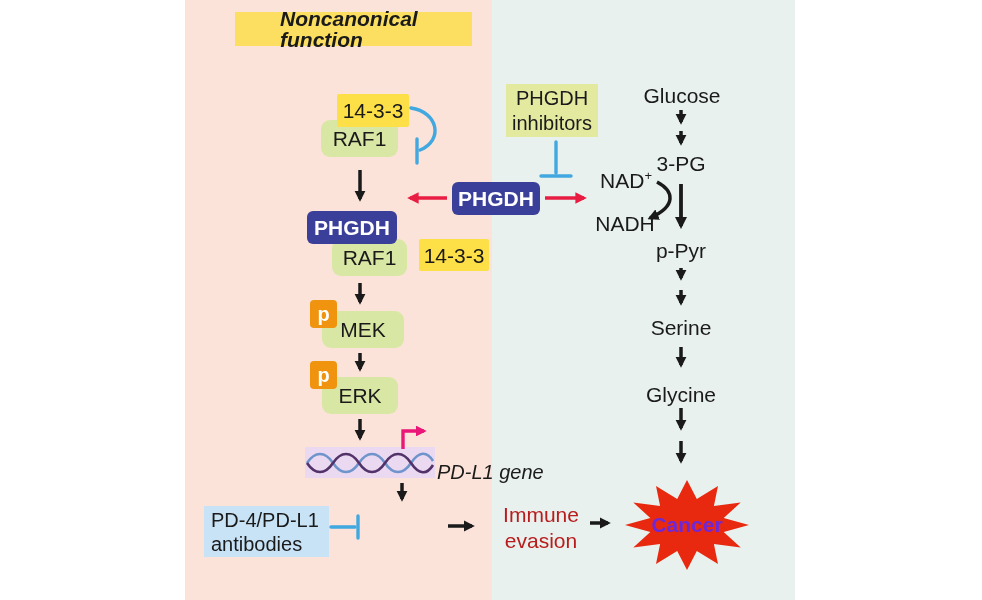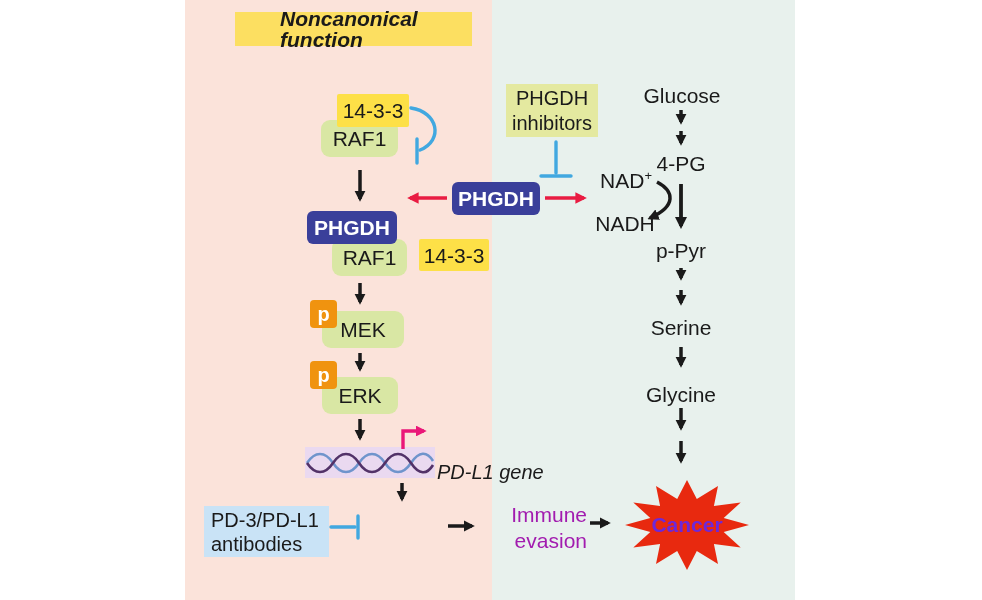--- a/index.html
+++ b/index.html
@@ -18,21 +18,21 @@
   .pinkbox{background:#fde047;border-radius:2px;}
   .greenbox{background:#d9e7a4;border-radius:9px;}
   .bluebox{background:#3a3f9a;color:#ffffff;font-weight:bold;border-radius:6px;}
   .orangebox{background:#f0930f;color:#ffffff;font-weight:bold;border-radius:4px;font-size:20px;}
   .inhibitorbox{background:#e4e9a0;font-size:20px;line-height:25px;white-space:pre-line;text-align:center;}
   .antibodybox{background:#c9e3f6;font-size:20px;line-height:24px;white-space:pre-line;
                justify-content:flex-start;padding-left:7px;text-align:left;}
   .pdl1box{background:#bc80c6;font-weight:bold;border-radius:8px;}
   .plainlabel{z-index:4;font-size:21px;text-align:center;}
   .genelabel{z-index:4;font-size:20px;font-style:italic;text-align:left;}
-  .immune{z-index:4;font-size:21px;line-height:26px;color:#a21caf;white-space:pre-line;text-align:right;}
+  .immune{z-index:4;font-size:21px;line-height:26px;color:#b91c1c;white-space:pre-line;text-align:center;}
   .cancerlabel{z-index:5;color:#6d28d9;font-weight:bold;font-size:21px;text-align:center;}
   sup{font-size:13px;vertical-align:super;line-height:0;}
 </style>
 </head>
 <body>
 
 <div class="canvas">
 
   <div class="panel panel-left"></div>
   <div class="panel panel-right"></div>
@@ -101,29 +101,29 @@
   <div class="abs box bluebox ontop" style="left:307px;top:211px;width:90px;height:33px;">PHGDH</div>
   <div class="abs box pinkbox" style="left:419px;top:239px;width:70px;height:32px;">14-3-3</div>
 
   <div class="abs box greenbox" style="left:322px;top:311px;width:82px;height:37px;">MEK</div>
   <div class="abs box orangebox ontop" style="left:310px;top:300px;width:27px;height:28px;">p</div>
   <div class="abs box greenbox" style="left:322px;top:377px;width:76px;height:37px;">ERK</div>
   <div class="abs box orangebox ontop" style="left:310px;top:361px;width:27px;height:28px;">p</div>
 
   <div class="abs genelabel" style="left:437px;top:422px;width:115px;height:25px;margin-top:39px;">PD-L1 gene</div>
 
-  <div class="abs box antibodybox" style="left:204px;top:506px;width:125px;height:51px;">PD-3/PD-L1
+  <div class="abs box antibodybox" style="left:204px;top:506px;width:125px;height:51px;">PD-4/PD-L1
 antibodies</div>
 
   <div class="abs box bluebox" style="left:452px;top:182px;width:88px;height:33px;">PHGDH</div>
   <div class="abs box inhibitorbox" style="left:506px;top:84px;width:92px;height:53px;">PHGDH
 inhibitors</div>
 
   <div class="abs plainlabel" style="left:632px;top:84px;width:100px;">Glucose</div>
-  <div class="abs plainlabel" style="left:631px;top:152px;width:100px;">4-PG</div>
+  <div class="abs plainlabel" style="left:631px;top:152px;width:100px;">3-PG</div>
   <div class="abs plainlabel" style="left:595px;top:169px;width:62px;">
     <span>NAD</span><sup>+</sup>
   </div>
   <div class="abs plainlabel" style="left:590px;top:212px;width:70px;">NADH</div>
   <div class="abs plainlabel" style="left:631px;top:239px;width:100px;">p-Pyr</div>
   <div class="abs plainlabel" style="left:631px;top:316px;width:100px;">Serine</div>
   <div class="abs plainlabel" style="left:631px;top:383px;width:100px;">Glycine</div>
 
   <div class="abs immune" style="left:495px;top:502px;width:92px;">Immune
 evasion</div>

